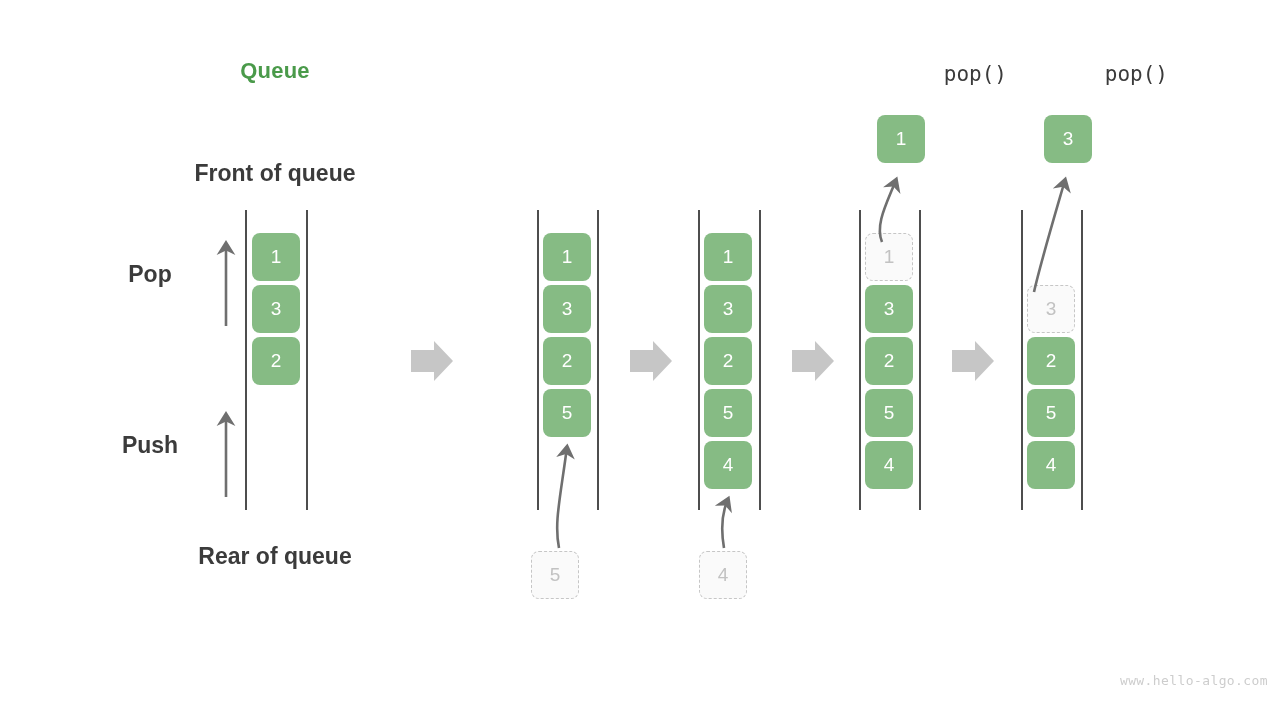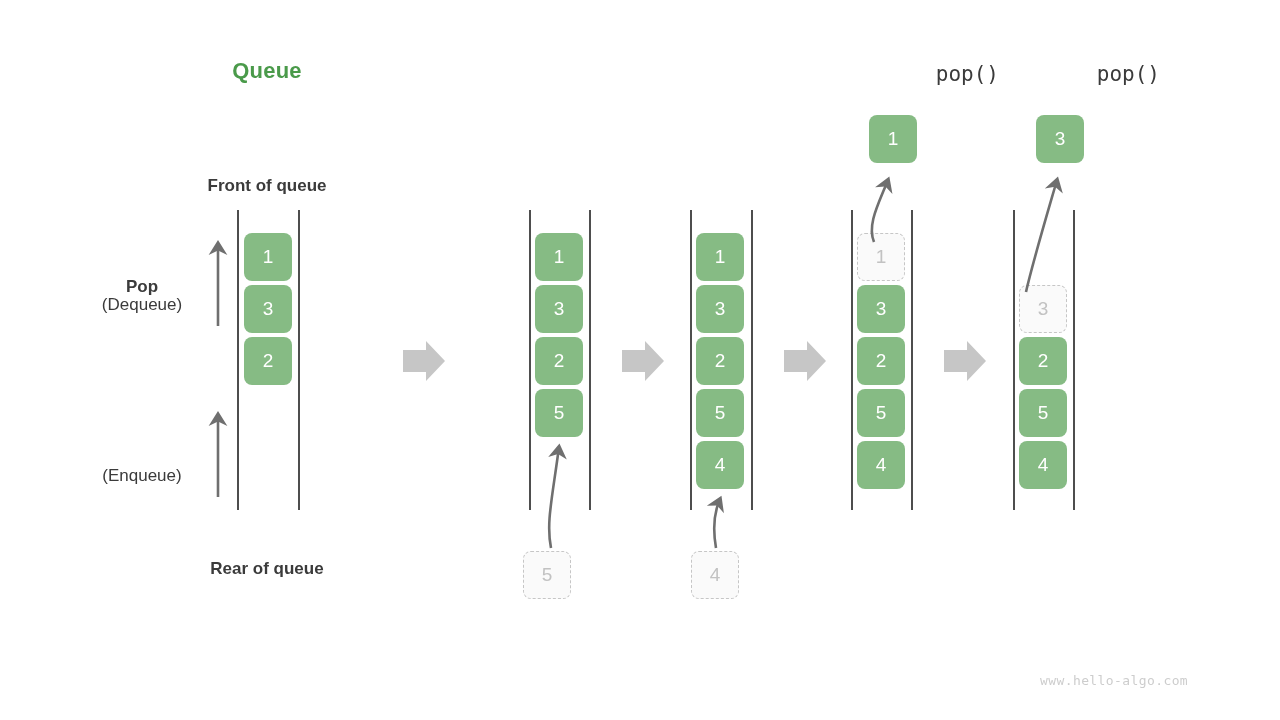--- a/index.html
+++ b/index.html
@@ -11,46 +11,45 @@
     width: 1280px;
     height: 720px;
     position: relative;
     overflow: hidden;
     font-family: "Liberation Sans", sans-serif;
     -webkit-font-smoothing: antialiased;
   }
 
   #stage {
     position: absolute;
-    left: 0;
+    left: 8px;
     top: 0;
     width: 1080px;
     height: 720px;
     text-decoration: underline;
   }
 
   
   .title-queue {
     position: absolute;
     left: 167px;
     top: 58px;
     width: 200px;
     text-align: center;
     font-size: 22px;
     font-weight: bold;
     color: #4a9a4a;
     letter-spacing: 0.2px;
   }
   .label-bold {
     position: absolute;
-    font-size: 17px;
+    font-size: 23px;
     font-weight: bold;
     color: #3b3b3b;
     text-align: center;
-    margin-top: 16px;
   }
   .label-reg {
     position: absolute;
     font-size: 17px;
     font-weight: normal;
     color: #3b3b3b;
     text-align: center;
   }
   .front-label {
     left: 167px;
@@ -94,21 +93,21 @@
   .mono-op .arg {
     color: #3d9140;
     font-weight: bold;
   }
 
   .watermark {
     position: absolute;
     left: 1040px;
     top: 673px;
     width: 220px;
-    text-align: left;
+    text-align: right;
     font-family: "DejaVu Sans Mono", "Liberation Mono", monospace;
     font-size: 13px;
     color: #cdcdcd;
     letter-spacing: 0.4px;
   }
 
   
   .rail {
     position: absolute;
     width: 1.6px;
@@ -151,22 +150,21 @@
 <body>
 
 <div id="stage">
 
   <div class="title-queue">Queue</div>
 
   <div class="label-bold front-label">Front of queue</div>
   <div class="label-bold rear-label">Rear of queue</div>
 
   <div class="label-bold pop-label">Pop</div>
-  <div class="label-reg pop-sub">(Dequeue)</div>
-  <div class="label-reg push-sub">(Enqueue)</div>
+  <div class="label-bold push-label">Push</div>
 
 
 
   <div class="mono-op" style="left:799px; top:62px; width:200px;">pop()</div>
   <div class="mono-op" style="left:960px; top:62px; width:200px;">pop()</div>
 
   <div class="watermark">www.hello-algo.com</div>
 
   <div class="rail" style="left:237px; top:210px; height:300px;"></div>
   <div class="rail" style="left:298px; top:210px; height:300px;"></div>

